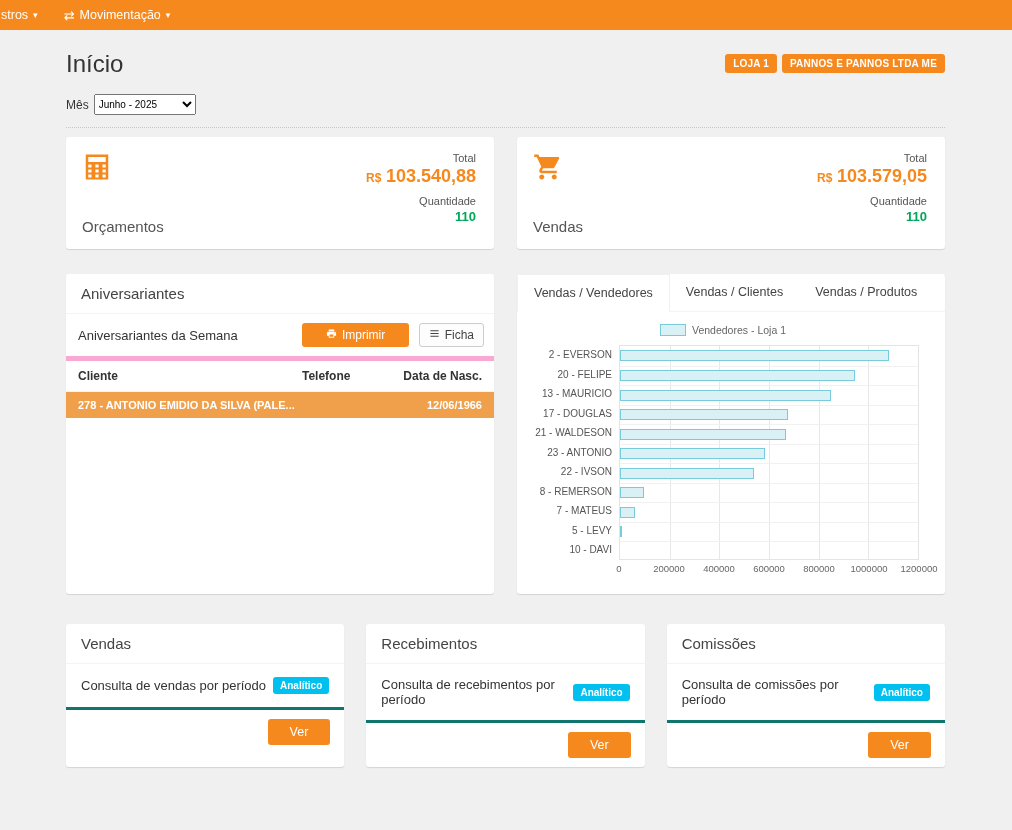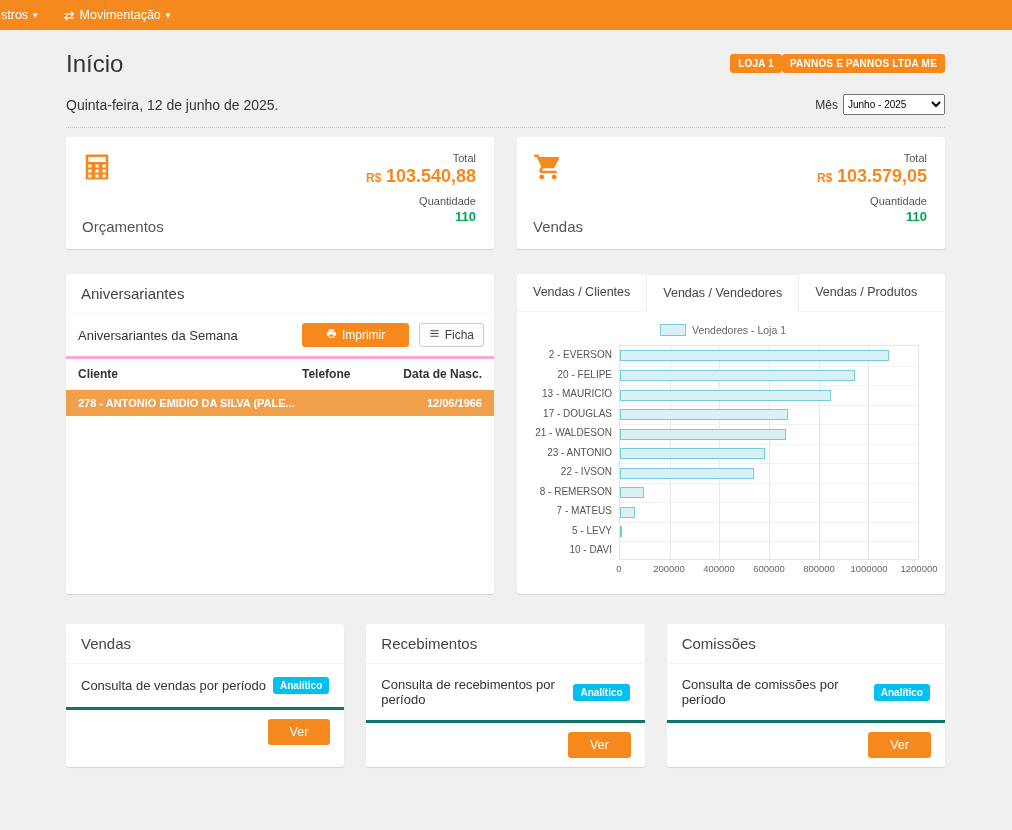--- a/index.html
+++ b/index.html
@@ -17,21 +17,21 @@
     display:flex; align-items:center; font-size:12.5px;
   }
   .nav-item { display:flex; align-items:center; gap:5px; cursor:pointer; padding:0 6px; height:30px; }
   .nav-item:first-child { padding-left:1px; margin-right:14px; }
   .nav-caret { font-size:9px; line-height:1; }
   .nav-ico { font-size:13px; line-height:1; }
   
   .container { padding:0 67px 0 66px; }
   .page-header { display:flex; justify-content:space-between; align-items:flex-start; margin-top:20px; }
   .page-title { font-size:24px; font-weight:400; color:#333; }
-  .badges { display:flex; margin-top:4px; }
+  .badges { display:flex; gap:5px; margin-top:4px; }
   .badge-orange {
     background:#F6891E; color:#fff; font-size:10px; font-weight:bold;
     padding:4px 8px; border-radius:3px; letter-spacing:.2px; white-space:nowrap;
   }
   .date-row { display:flex; justify-content:space-between; align-items:center; margin-top:16px; }
   .date-text { font-size:14px; color:#333; }
   .month-wrap { display:flex; align-items:center; gap:5px; font-size:12px; color:#333; }
   .month-wrap select { font-size:10px; height:21px; width:102px; font-family:"Liberation Sans",sans-serif; }
   .dotted { border-bottom:1px dotted #c6c6c6; margin-top:12px; }
   
@@ -49,21 +49,21 @@
   .sc-right { display:flex; flex-direction:column; align-items:flex-end; text-align:right; }
   .sc-small { font-size:11px; color:#555; }
   .sc-amount { color:#F6891E; margin-top:2px; white-space:nowrap; }
   .sc-amount .cur { font-size:12px; font-weight:bold; }
   .sc-amount .val { font-size:18px; font-weight:bold; }
   .sc-qty-label { margin-top:8px; }
   .sc-qty { font-size:13px; font-weight:bold; color:#00A65A; margin-top:2px; }
   
   .row-middle { display:flex; gap:23px; margin-top:25px; align-items:flex-start; }
   .bday-card { width:428px; height:320px; overflow:hidden; }
-  .bday-sub { display:flex; justify-content:space-between; align-items:center; padding:9px 10px 9px 12px; border-bottom:3px solid #f9a8d4; }
+  .bday-sub { display:flex; justify-content:space-between; align-items:center; padding:9px 10px 9px 12px; border-bottom:5px solid #f9a8d4; }
   .bday-sub-label { font-size:13px; color:#333; }
   .btn { border:none; border-radius:3px; font-size:12px; font-family:"Liberation Sans",sans-serif; cursor:pointer; display:inline-flex; align-items:center; gap:5px; }
   .btn-orange { background:#F6891E; color:#fff; padding:5px 24px; }
   .btn-light { background:#fdfdfd; color:#444; border:1px solid #ccc; padding:4px 9px; margin-left:5px; }
   .bday-table-head { display:flex; padding:8px 12px; font-size:12px; font-weight:bold; color:#333; border-bottom:1px solid #f4f4f4; }
   .col-client { flex:1; }
   .col-phone { width:85px; }
   .col-birth { width:95px; text-align:right; }
   .bday-row {
     display:flex; align-items:center; padding:7px 12px; background:#F0A04B;
@@ -116,21 +116,20 @@
 
   <div class="page-header">
     <div class="page-title">Início</div>
     <div class="badges">
       <span class="badge-orange">LOJA 1</span>
       <span class="badge-orange">PANNOS E PANNOS LTDA ME</span>
     </div>
   </div>
 
   <div class="date-row">
-    <div class="date-text">Quinta-feira, 12 de junho de 2025.</div>
     <div class="month-wrap">
       <span>Mês</span>
       <select>
         <option>Junho - 2025</option>
       </select>
     </div>
   </div>
   <div class="dotted"></div>
 
   <div class="row-summary">
@@ -201,22 +200,22 @@
       </div>
       <div class="bday-row">
         <span class="col-client">278 - ANTONIO EMIDIO DA SILVA (PALE...</span>
         <span class="col-phone"></span>
         <span class="col-birth">12/06/1966</span>
       </div>
     </div>
 
     <div class="card chart-card">
       <div class="tabs">
+        <div class="tab active">Vendas / Vendedores</div>
         <div class="tab">Vendas / Clientes</div>
-        <div class="tab active">Vendas / Vendedores</div>
         <div class="tab">Vendas / Produtos</div>
       </div>
       <div class="chart-area">
         <div class="legend">
           <span class="legend-box"></span>
           <span class="legend-label">Vendedores - Loja 1</span>
         </div>
         <div class="chart-body">
           <div class="ylabels">
               <div class="ylabel">2 - EVERSON</div>

